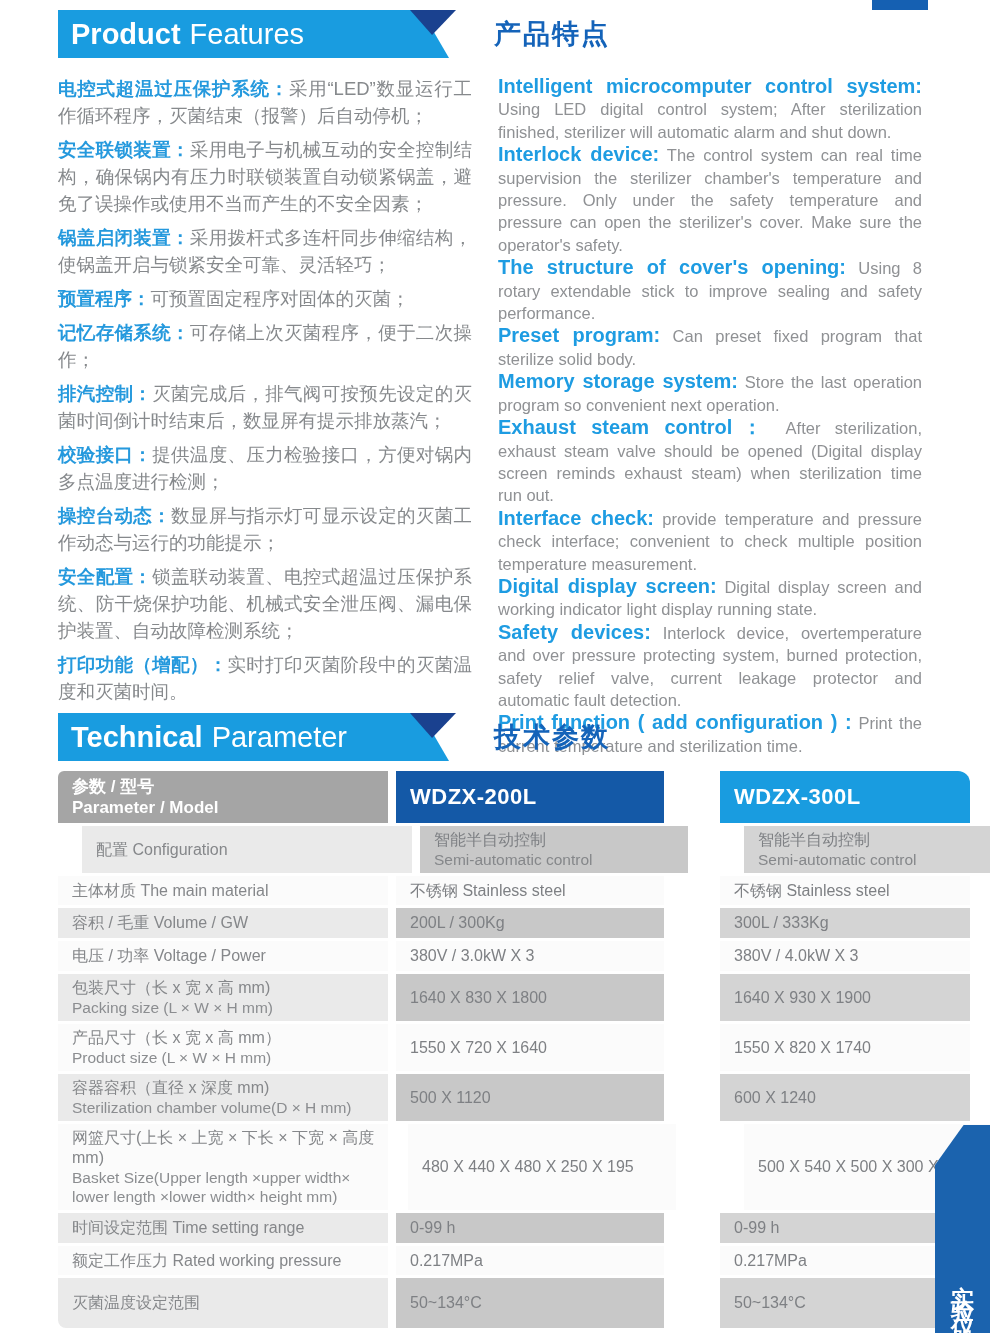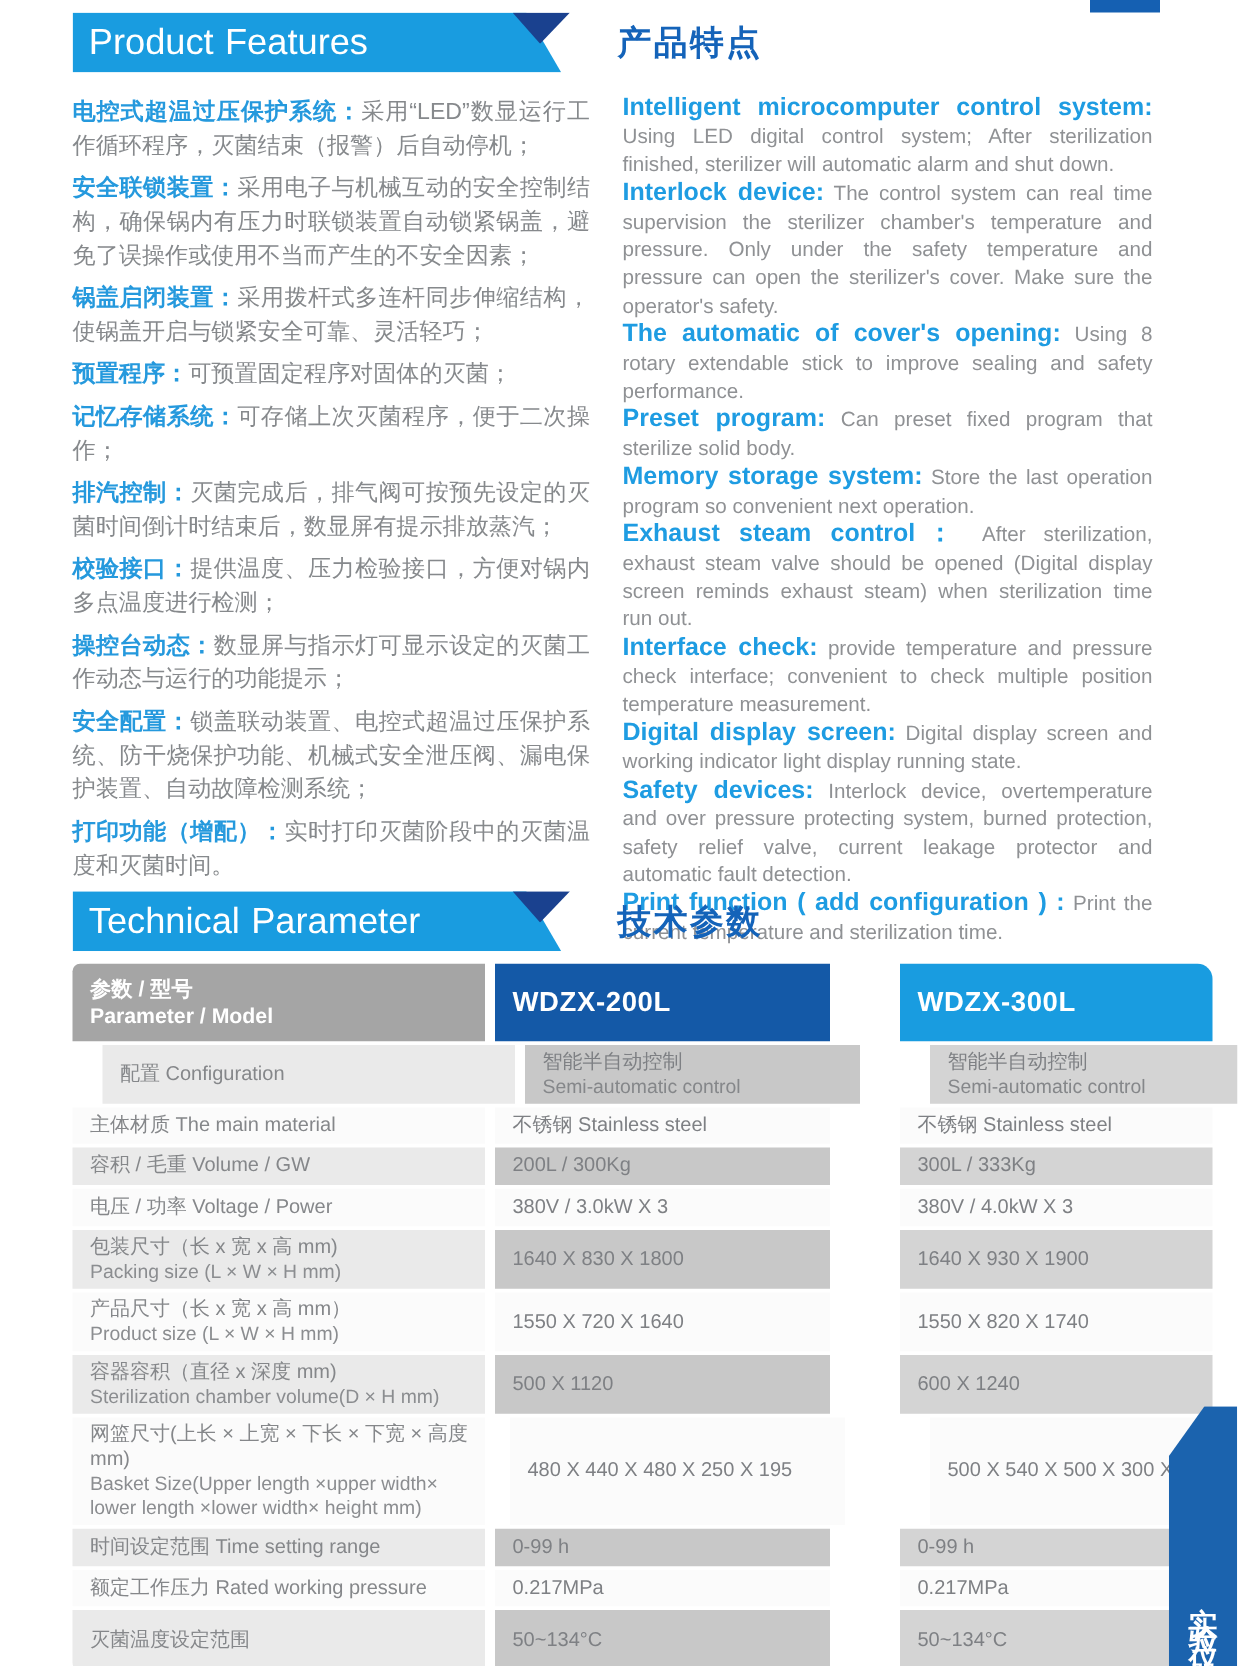--- a/index.html
+++ b/index.html
@@ -23,21 +23,21 @@
     clip-path:polygon(0 0, 363px 0, 391px 100%, 0 100%);
   }
   .banner-notch {
     position:absolute; left:352px; top:0; width:46px; height:25px; background:#1a418f;
     clip-path:polygon(0 0, 100% 0, 48% 100%);
   }
   .banner-text {
     position:relative; z-index:2; padding-left:13px; line-height:48px;
     color:#ffffff; font-size:29px; white-space:nowrap;
   }
-  .banner-text .bold { font-weight:normal; }
+  .banner-text .bold { font-weight:bold; }
   .banner-text .reg { font-weight:normal; margin-left:9px; }
   .banner-cn { margin-left:36px; font-size:27px; font-weight:bold; color:#1463b9; letter-spacing:2px; }
 
   
   .feat-cols { display:flex; margin-top:17px; }
   .feat-left { width:414px; flex:0 0 auto; }
   .feat-right { width:424px; margin-left:26px; flex:0 0 auto; }
   .feat-left p { font-size:18.5px; line-height:27px; color:#86898c; margin-bottom:7px; text-align:justify; }
   .feat-left p .h { color:#2599dd; font-weight:bold; }
   .feat-right p { font-size:16.5px; line-height:22.4px; color:#8f9194; text-align:justify; }
@@ -47,21 +47,21 @@
   
   .table { margin-top:10px; width:864px; }
   .trow { display:flex; margin-bottom:3px; }
   .c1 { width:330px; flex:0 0 auto; margin-right:8px; }
   .c2 { width:268px; flex:0 0 auto; margin-right:8px; }
   .c3 { width:250px; flex:0 0 auto;margin-left:48px; }
   .cell { display:flex; flex-direction:column; justify-content:center; padding:4px 10px 4px 14px; }
   .thead .c1 { background:#a5a5a5; border-top-left-radius:6px; }
   .thead .c2 { background:#1459a7; }
   .thead .c3 { background:#199ce0; border-top-right-radius:12px; }
-  .thead { height:62px; margin-bottom:3px;border-radius:10px; }
+  .thead { height:52px; margin-bottom:3px;border-radius:10px; }
   .thead .cell { color:#ffffff; font-weight:bold; }
   .thead .c1 div { font-size:17px; line-height:21px; }
   .model { font-size:22px; letter-spacing:.5px; }
   .lab-cn { font-size:16px; line-height:20px; color:#85878a; }
   .lab-en { font-size:15.5px; line-height:19px; color:#8b8d90; }
   .val-cn { font-size:16px; line-height:20px; color:#7e8084; }
   .val-en { font-size:15.5px; line-height:19px; color:#85878a; }
   
   .trow.shaded .c1 { background:#eaeaea; }
   .trow.shaded .c2 { background:#c8c8c8; }
@@ -116,21 +116,21 @@
         <p><span class="h">记忆存储系统：</span><span>可存储上次灭菌程序，便于二次操作；</span></p>
         <p><span class="h">排汽控制：</span><span>灭菌完成后，排气阀可按预先设定的灭菌时间倒计时结束后，数显屏有提示排放蒸汽；</span></p>
         <p><span class="h">校验接口：</span><span>提供温度、压力检验接口，方便对锅内多点温度进行检测；</span></p>
         <p><span class="h">操控台动态：</span><span>数显屏与指示灯可显示设定的灭菌工作动态与运行的功能提示；</span></p>
         <p><span class="h">安全配置：</span><span>锁盖联动装置、电控式超温过压保护系统、防干烧保护功能、机械式安全泄压阀、漏电保护装置、自动故障检测系统；</span></p>
         <p><span class="h">打印功能（增配）：</span><span>实时打印灭菌阶段中的灭菌温度和灭菌时间。</span></p>
       </div>
       <div class="feat-right">
         <p><span class="h">Intelligent microcomputer control system:</span><span> Using LED digital control system; After sterilization finished, sterilizer will automatic alarm and shut down.</span></p>
         <p><span class="h">Interlock device:</span><span> The control system can real time supervision the sterilizer chamber's temperature and pressure. Only under the safety temperature and pressure can open the sterilizer's cover. Make sure the operator's safety.</span></p>
-        <p><span class="h">The automatic of cover's opening:</span><span> Using 8 rotary extendable stick to improve sealing and safety performance.</span></p>
+        <p><span class="h">The structure of cover's opening:</span><span> Using 8 rotary extendable stick to improve sealing and safety performance.</span></p>
         <p><span class="h">Preset program:</span><span> Can preset fixed program that sterilize  solid body.</span></p>
         <p><span class="h">Memory storage system:</span><span> Store the last operation program so convenient next operation.</span></p>
         <p><span class="h">Exhaust steam control：</span><span> After sterilization, exhaust steam valve should be opened (Digital display screen reminds exhaust steam) when sterilization time run out.</span></p>
         <p><span class="h">Interface check:</span><span> provide temperature and pressure check interface; convenient to check multiple position temperature measurement.</span></p>
         <p><span class="h">Digital display screen:</span><span> Digital display screen and working indicator light display running state.</span></p>
         <p><span class="h">Safety devices:</span><span> Interlock device, overtemperature and over pressure protecting system, burned protection, safety relief valve, current leakage protector and automatic fault detection.</span></p>
         <p><span class="h">Print function ( add configuration ) :</span><span> Print the current temperature and sterilization time.</span></p>
       </div>
     </div>
   </div>

